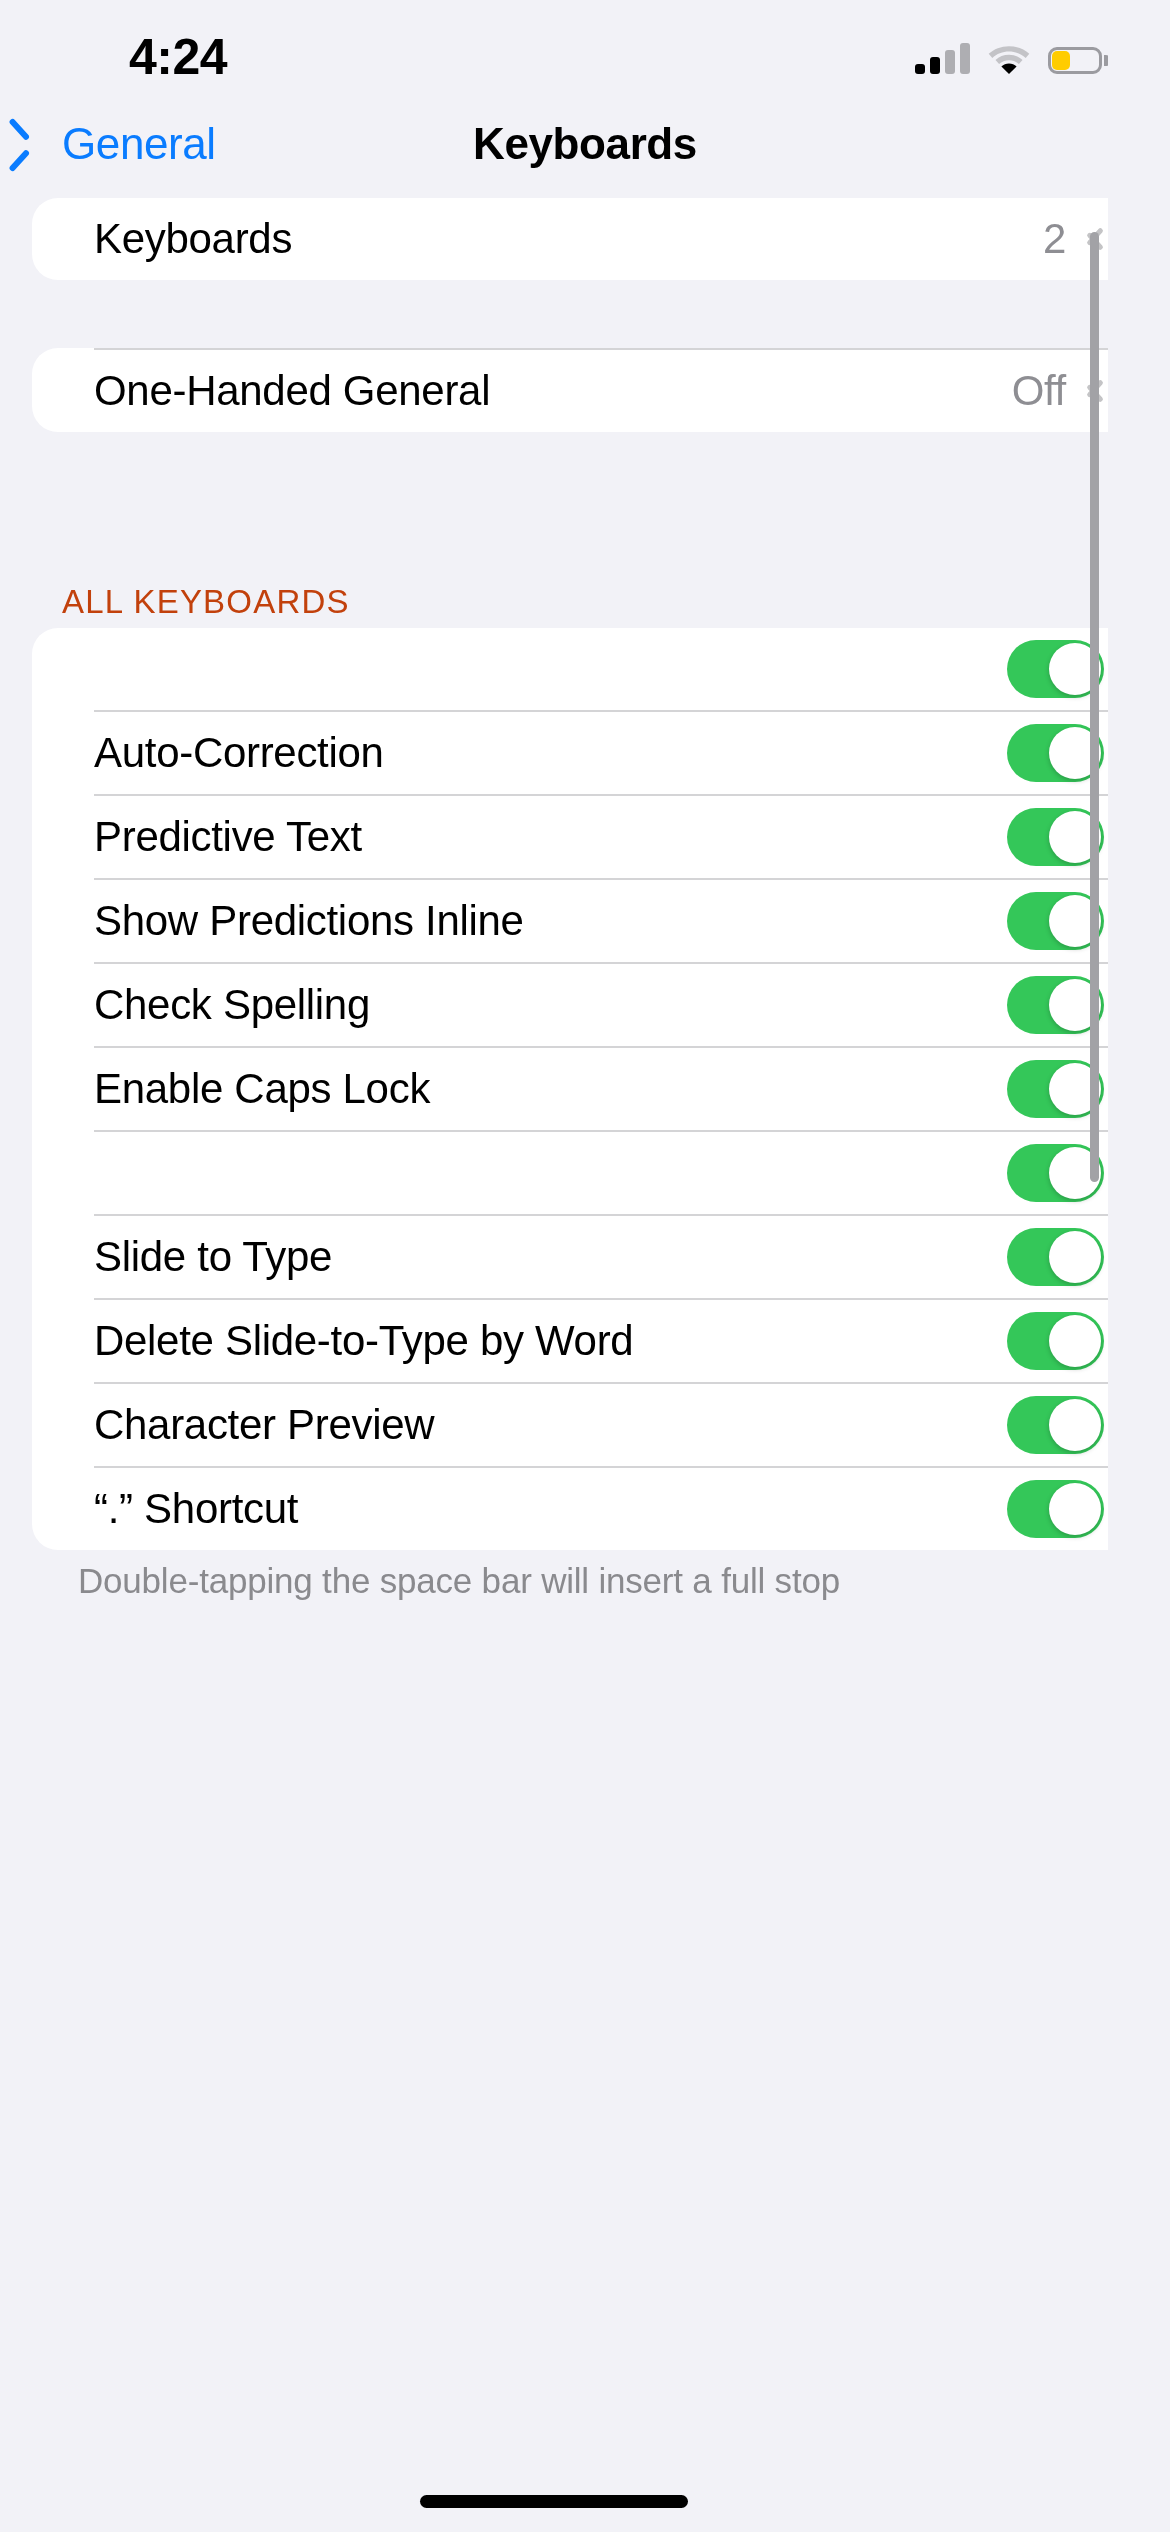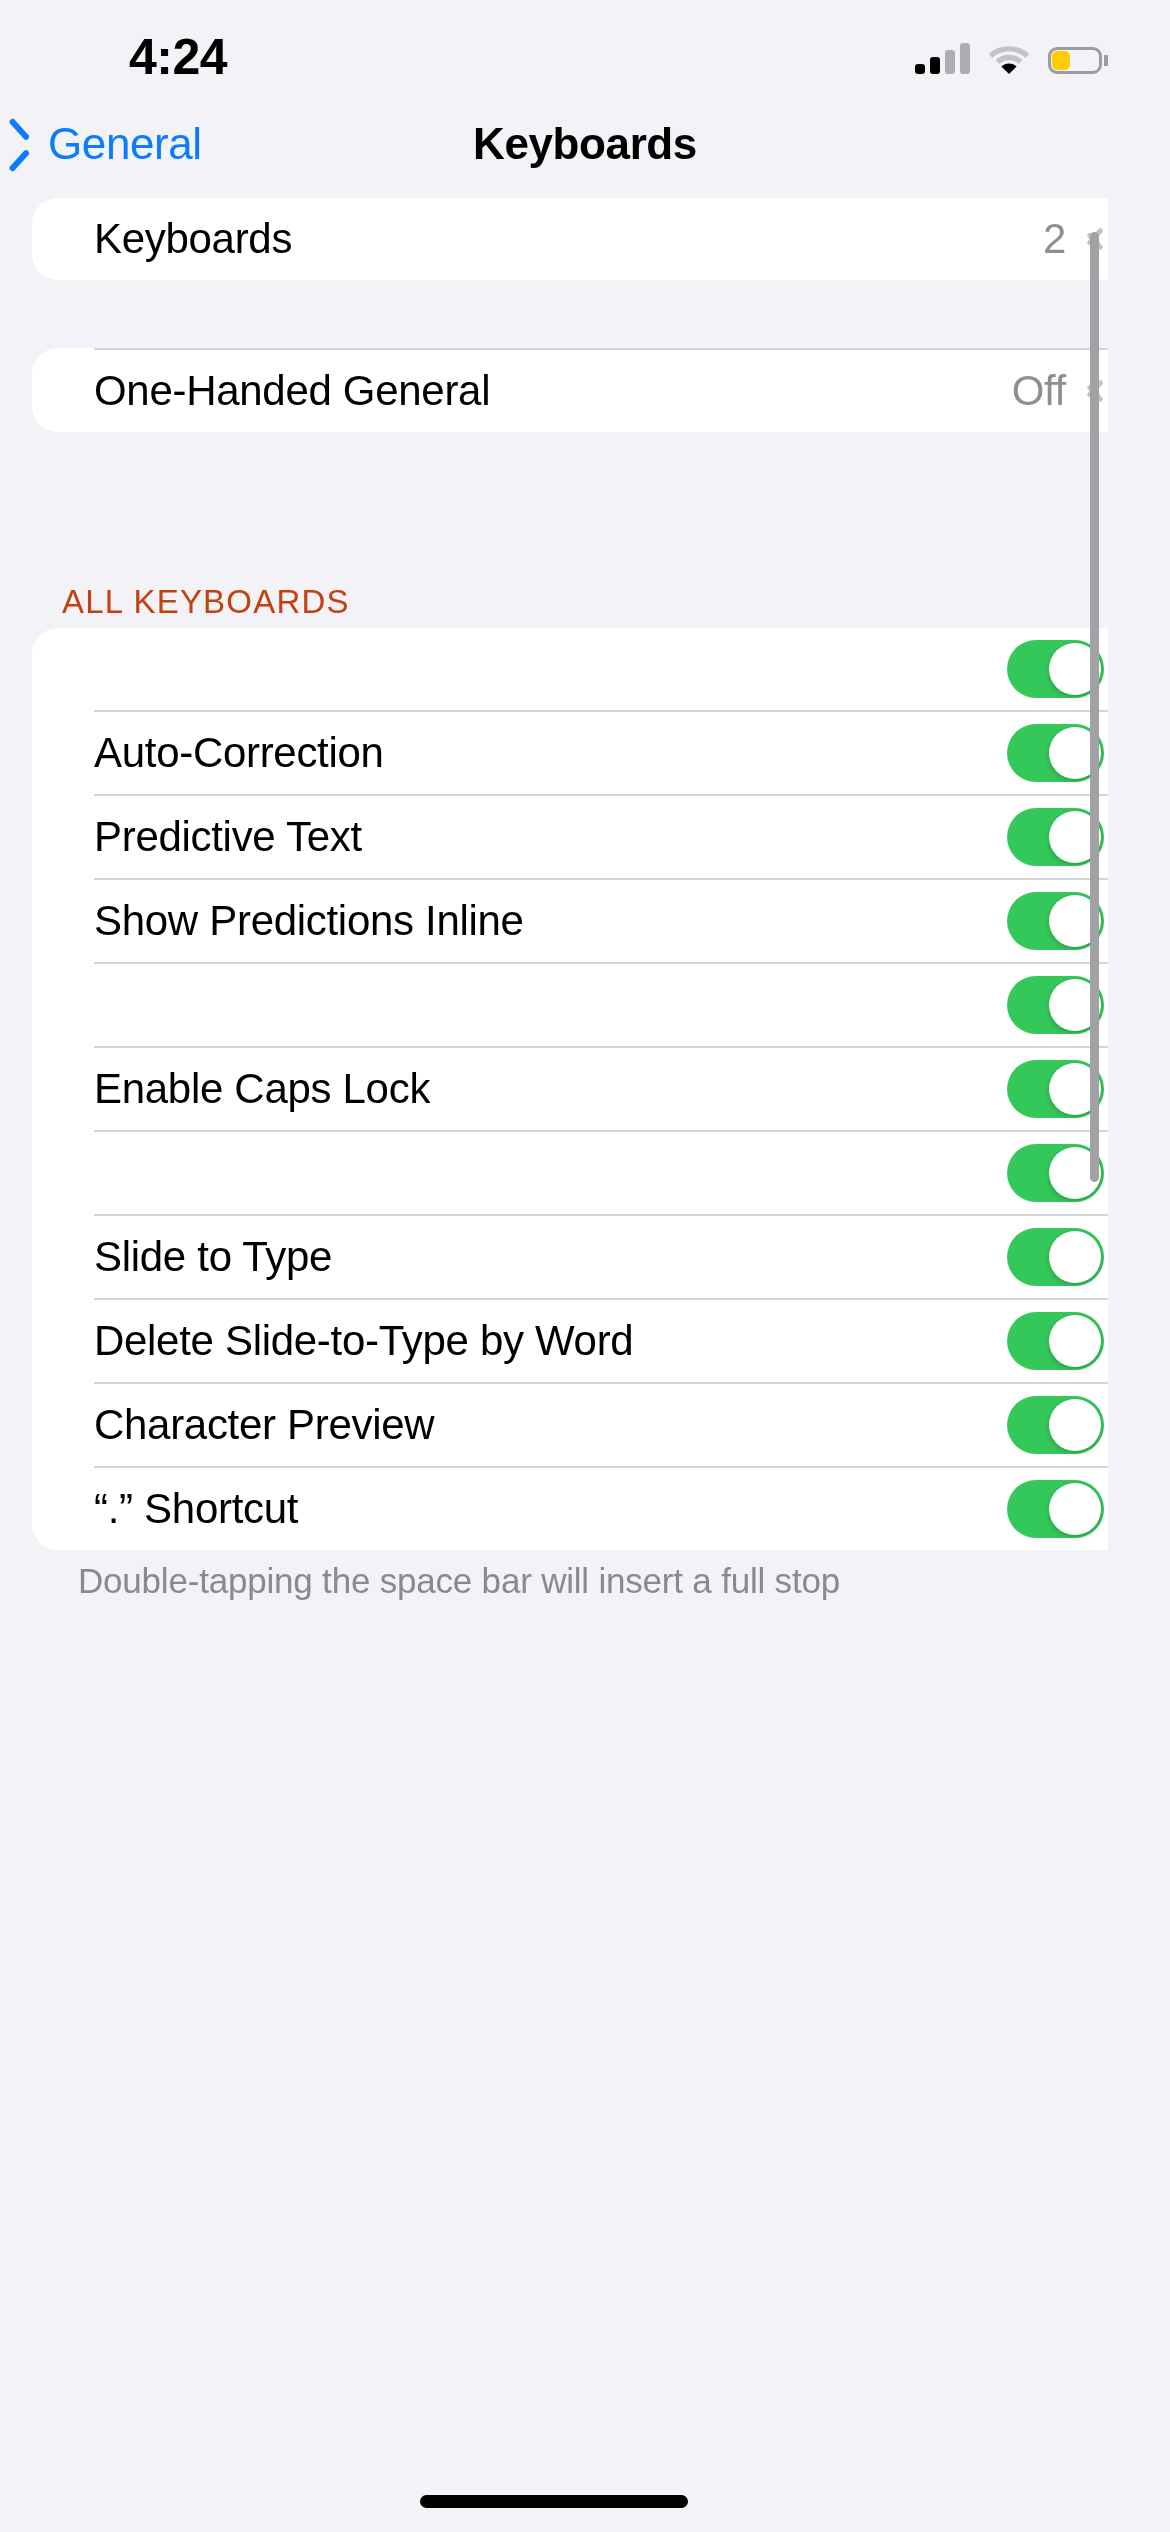--- a/index.html
+++ b/index.html
@@ -43,21 +43,21 @@
   }
   .battery .fill {
     position:absolute; left:4px; top:4px; bottom:4px; width:18px;
     background:#FFCC00; border-radius:5px;
   }
 
   
   .navbar { position:absolute; top:100px; left:0; width:1170px; height:88px; }
   .back {
     position:absolute; left:26px; top:0; height:88px;
-    display:flex; align-items:center; 
+    display:flex; align-items:center; gap:14px;
     color:#007AFF; cursor:pointer;
   }
   .back .chev-l { width:22px; height:38px; position:relative; flex:none; }
   .back .chev-l:before, .back .chev-l:after {
     content:""; position:absolute; left:2px; width:26px; height:6px;
     background:#0A7CFF; border-radius:3px;
   }
   .back .chev-l:before { top:11px; transform:rotate(-132deg); transform-origin:left center; }
   .back .chev-l:after  { top:23px; transform:rotate(132deg); transform-origin:left center; }
   .back-label { font-size:44px; color:#0A7CFF; letter-spacing:-0.4px; }
@@ -221,20 +221,21 @@
         <div class="row">
           <span class="title">Show Predictions Inline</span>
           <span class="right">
             <span class="toggle">
               <span class="knob"></span>
             </span>
           </span>
         </div>
         <div class="divider"></div>
         <div class="row">
+          <span class="title">Check Spelling</span>
           <span class="right">
             <span class="toggle">
               <span class="knob"></span>
             </span>
           </span>
         </div>
         <div class="divider"></div>
         <div class="row">
           <span class="title">Enable Caps Lock</span>
           <span class="right">

